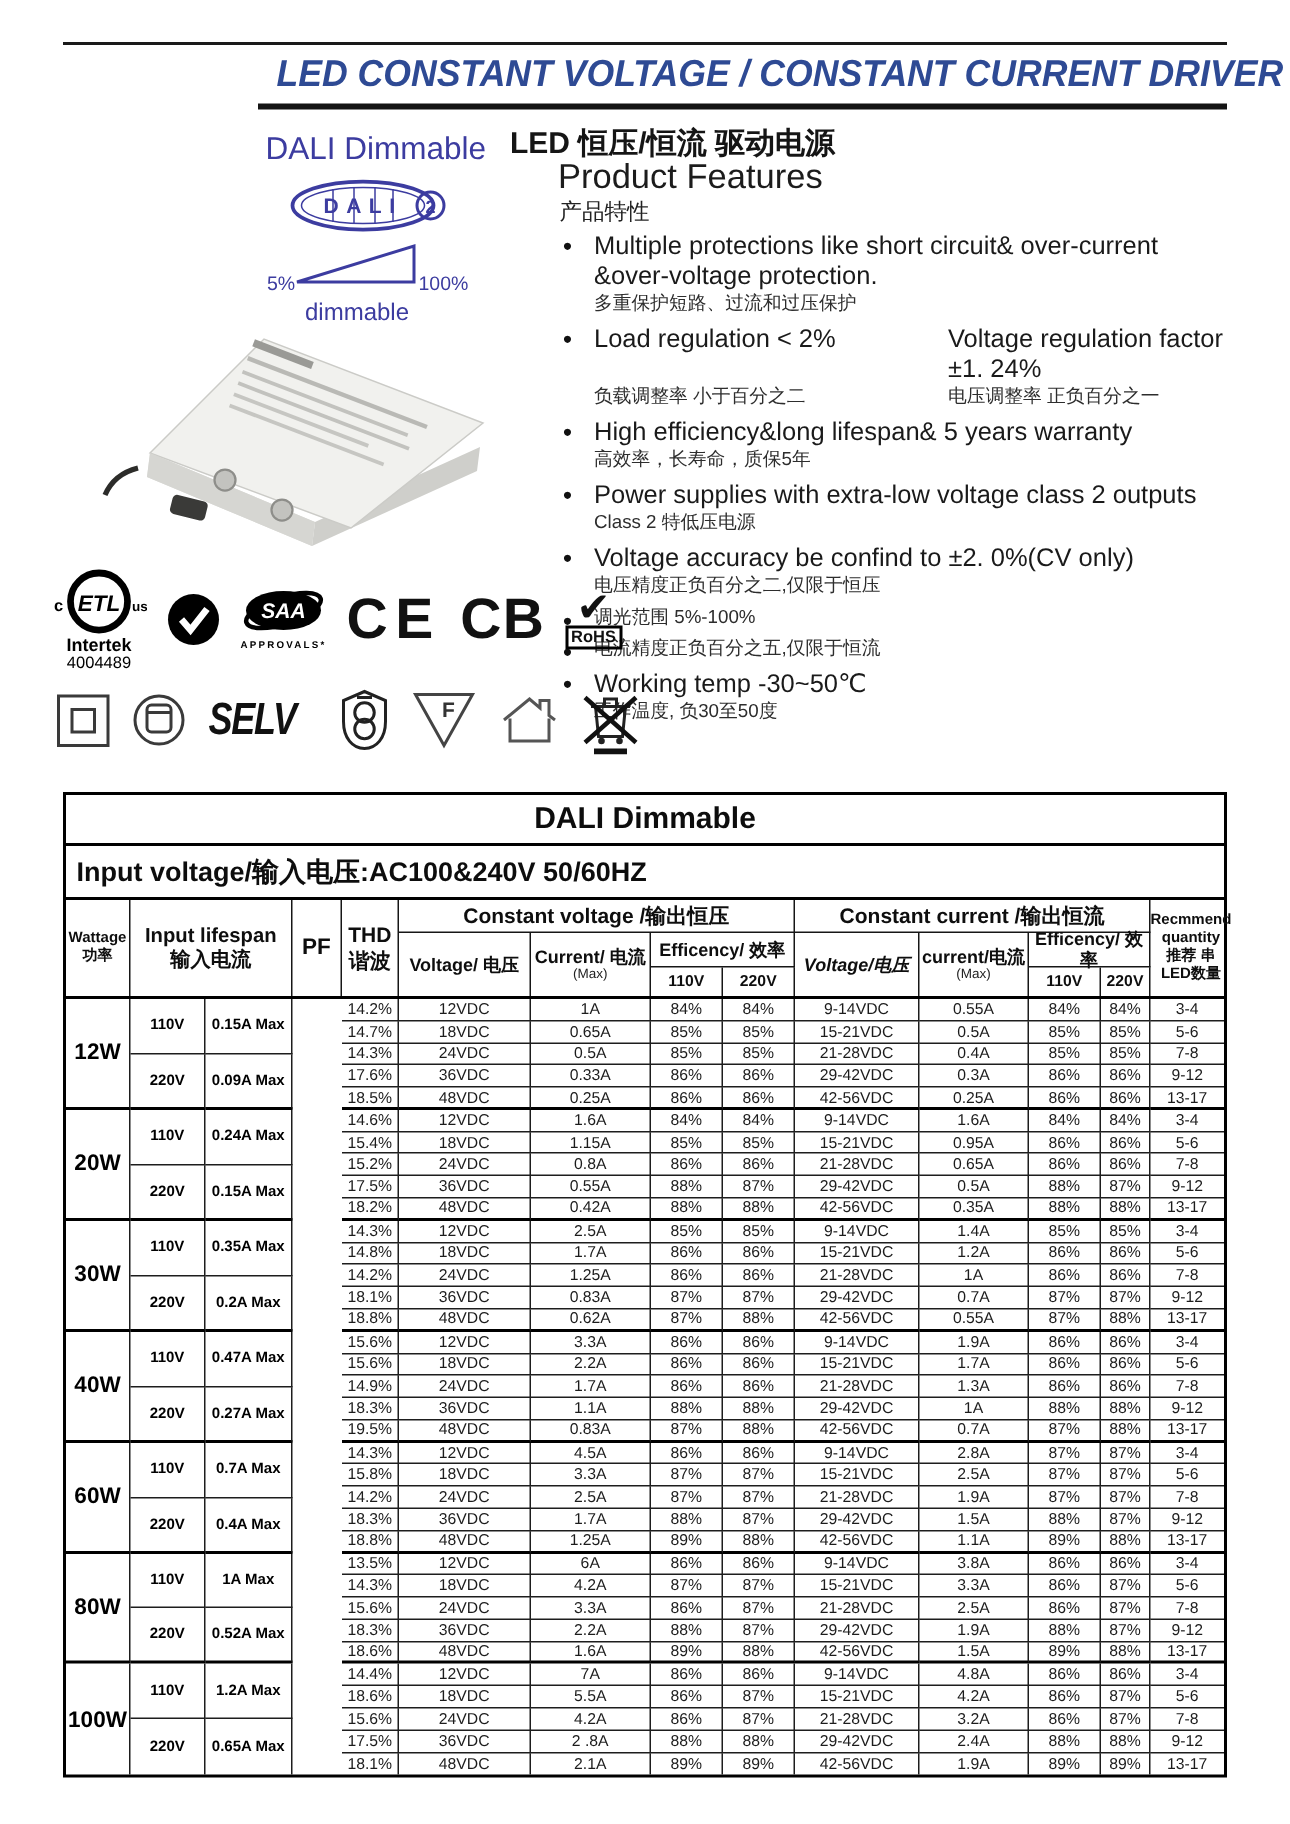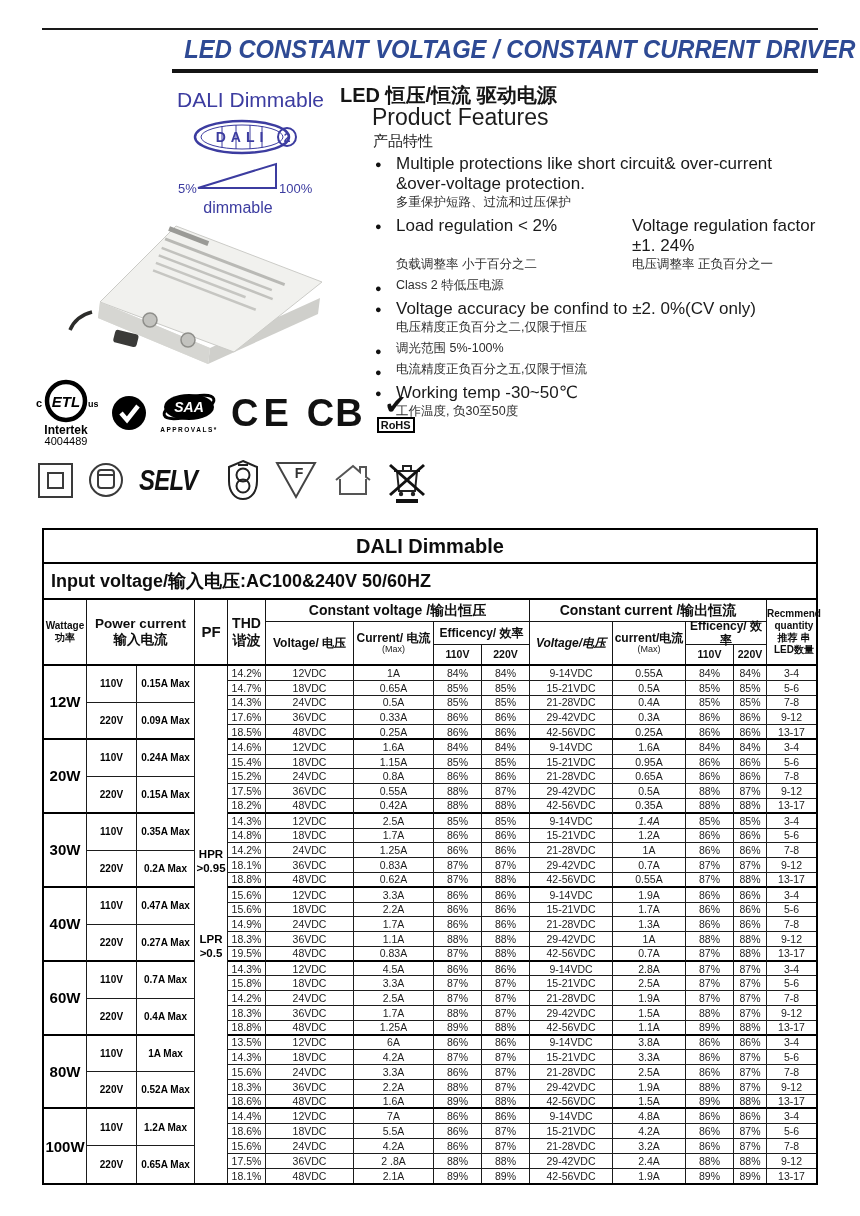--- a/index.html
+++ b/index.html
@@ -111,20 +111,25 @@
       </div>
       <div class="feat">
         <div class="feat2-grid">
           <div class="en">Load regulation  &lt; 2%</div>
           <div class="en">Voltage regulation factor ±1. 24%</div>
           <div class="cn">负载调整率 小于百分之二</div>
           <div class="cn">电压调整率  正负百分之一</div>
         </div>
       </div>
       <div class="feat">
+        <div class="en">High efficiency&amp;long lifespan&amp; 5 years warranty</div>
+        <div class="cn">高效率，长寿命，质保5年</div>
+      </div>
+      <div class="feat">
+        <div class="en">Power supplies with extra-low voltage class 2 outputs</div>
         <div class="cn">Class 2 特低压电源</div>
       </div>
       <div class="feat">
         <div class="en">Voltage accuracy be confind to ±2. 0%(CV only)</div>
         <div class="cn">电压精度正负百分之二,仅限于恒压</div>
       </div>
       <div class="feat">
         <div class="cn">调光范围 5%-100%</div>
       </div>
       <div class="feat">
@@ -220,21 +225,21 @@
 
   <div id="spec-table">
     <div id="t-title">DALI Dimmable</div>
     <div id="t-sub">Input voltage/输入电压:AC100&amp;240V 50/60HZ</div>
     <div id="thead">
         <div class="hcell f11 no-b" style="grid-area: 1 / 1 / 4;">
           <div class="ht">Wattage
 功率</div>
         </div>
         <div class="hcell f13 no-b" style="grid-area: 1 / 2 / 4 / 4;">
-          <div class="ht">Power current
+          <div class="ht">Input lifespan
 输入电流</div>
         </div>
         <div class="hcell f15 no-b" style="grid-area: 1 / 4 / 4;">
           <div class="ht">PF</div>
         </div>
         <div class="hcell f14 no-b" style="grid-area: 1 / 5 / 4;">
           <div class="ht">THD
 谐波</div>
         </div>
         <div class="hcell f14" style="grid-area: 1 / 6 / 2 / 10;">
@@ -397,21 +402,21 @@
         <div class="cell c-inlabel" style="grid-area: 21 / 2 / 26;">110V</div>
         <div class="cell c-inamp" style="grid-area: 21 / 3 / 26;">0.35A Max</div>
         <div class="cell c-inlabel b2" style="grid-area: 26 / 2 / 31;">220V</div>
         <div class="cell c-inamp b2" style="grid-area: 26 / 3 / 31;">0.2A Max</div>
         <div class="cell" style="grid-area: 21 / 5 / 23;">14.3%</div>
         <div class="cell" style="grid-area: 21 / 6 / 23;">12VDC</div>
         <div class="cell" style="grid-area: 21 / 7 / 23;">2.5A</div>
         <div class="cell" style="grid-area: 21 / 8 / 23;">85%</div>
         <div class="cell" style="grid-area: 21 / 9 / 23;">85%</div>
         <div class="cell" style="grid-area: 21 / 10 / 23;">9-14VDC</div>
-        <div class="cell" style="grid-area: 21 / 11 / 23; font-style: italic;">1.4A</div>
+        <div class="cell" style="grid-area: 21 / 11 / 23;">1.4A</div>
         <div class="cell" style="grid-area: 21 / 12 / 23;">85%</div>
         <div class="cell" style="grid-area: 21 / 13 / 23;">85%</div>
         <div class="cell no-r" style="grid-area: 21 / 14 / 23;">3-4</div>
         <div class="cell" style="grid-area: 23 / 5 / 25; text-align: right;">14.8%</div>
         <div class="cell" style="grid-area: 23 / 6 / 25;">18VDC</div>
         <div class="cell" style="grid-area: 23 / 7 / 25;">1.7A</div>
         <div class="cell" style="grid-area: 23 / 8 / 25;">86%</div>
         <div class="cell" style="grid-area: 23 / 9 / 25;">86%</div>
         <div class="cell" style="grid-area: 23 / 10 / 25;">15-21VDC</div>
         <div class="cell" style="grid-area: 23 / 11 / 25;">1.2A</div>
@@ -661,22 +666,16 @@
         <div class="cell no-b" style="grid-area: 69 / 5 / 71;">18.1%</div>
         <div class="cell no-b" style="grid-area: 69 / 6 / 71;">48VDC</div>
         <div class="cell no-b" style="grid-area: 69 / 7 / 71;">2.1A</div>
         <div class="cell no-b" style="grid-area: 69 / 8 / 71;">89%</div>
         <div class="cell no-b" style="grid-area: 69 / 9 / 71;">89%</div>
         <div class="cell no-b" style="grid-area: 69 / 10 / 71;">42-56VDC</div>
         <div class="cell no-b" style="grid-area: 69 / 11 / 71;">1.9A</div>
         <div class="cell no-b" style="grid-area: 69 / 12 / 71;">89%</div>
         <div class="cell no-b" style="grid-area: 69 / 13 / 71;">89%</div>
         <div class="cell no-b no-r" style="grid-area: 69 / 14 / 71;">13-17</div>
-        <div class="cell pf-col no-b" style="grid-area: 1 / 4 / 71;">
-          <div class="pf-note" style="top: 35%;">HPR
-&gt;0.95</div>
-          <div class="pf-note" style="top: 51.5%;">LPR
-&gt;0.5</div>
-        </div>
       </div>
   </div>
 
 </div>
 
 </body></html>

